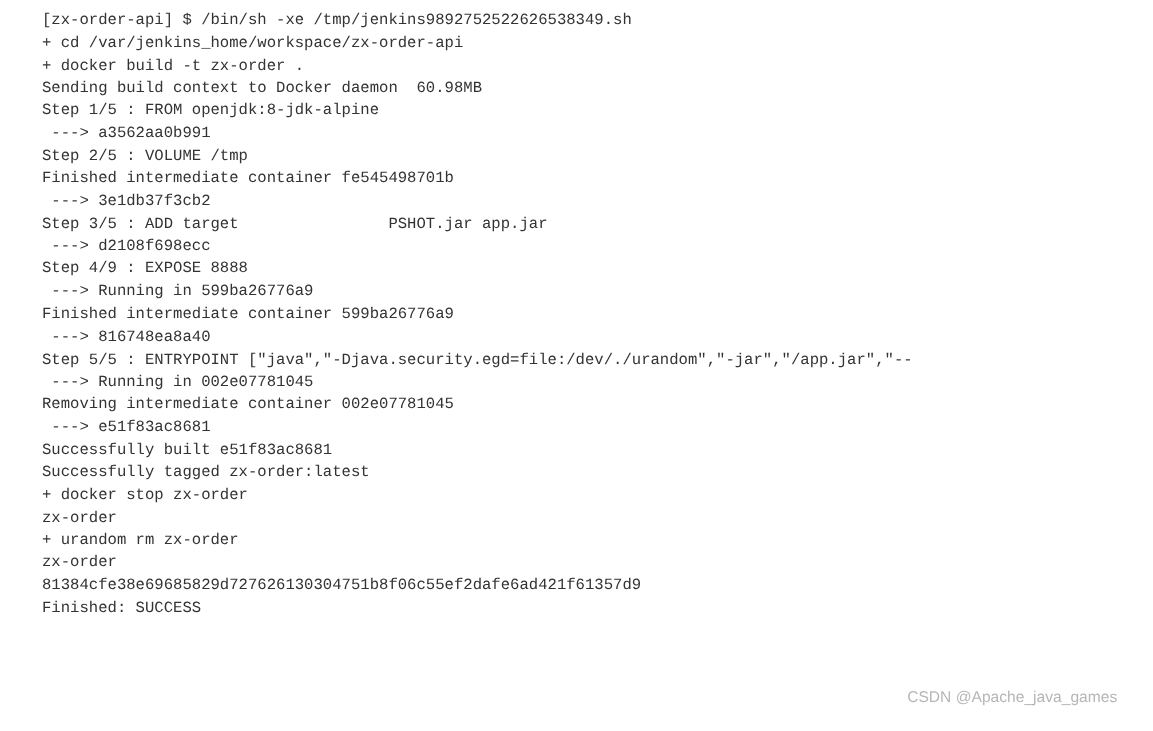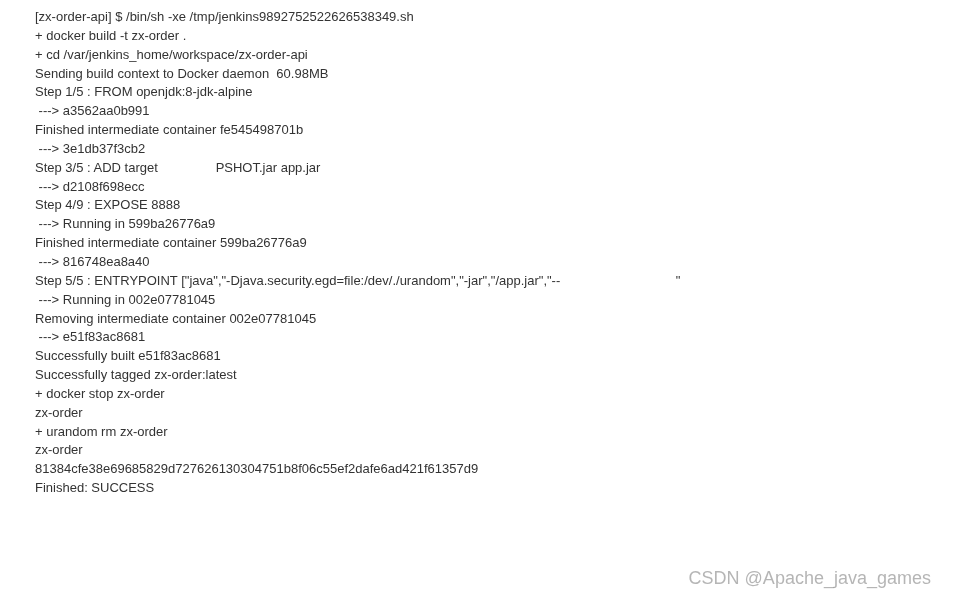--- a/index.html
+++ b/index.html
@@ -14,43 +14,44 @@
       color: #333333;
       padding: 8px 20px 8px 35px;
       line-height: 1.45;
       width: 961px;
       height: 609px;
       position: relative;
       overflow: hidden;
     }
     .console-line {
       white-space: pre;
-      font-family: Liberation Sans, sans-serif;
+      font-family: Liberation Mono, monospace;
     }
     .watermark {
       position: absolute;
       bottom: 18px;
       right: 30px;
       font-family: Arial, sans-serif;
-      font-size: 18px;
+      font-size: 13px;
       color: rgba(120, 120, 120, 0.55);
       pointer-events: none;
     }
   </style>
 </head>
 <body>
 
 <div>
   <div class="console-line">[zx-order-api] $ /bin/sh -xe /tmp/jenkins9892752522626538349.sh</div>
+  <div class="console-line">+ cd /var/jenkins_home/workspace/zx-order-api</div>
   <div class="console-line">+ docker build -t zx-order .</div>
-  <div class="console-line">+ cd /var/jenkins_home/workspace/zx-order-api</div>
   <div class="console-line">Sending build context to Docker daemon  60.98MB</div>
   <div class="console-line"></div>
   <div class="console-line">Step 1/5 : FROM openjdk:8-jdk-alpine</div>
   <div class="console-line"> ---&gt; a3562aa0b991</div>
+  <div class="console-line">Step 2/5 : VOLUME /tmp</div>
   <div class="console-line">Finished intermediate container fe545498701b</div>
   <div class="console-line"> ---&gt; 3e1db37f3cb2</div>
   <div class="console-line">Step 3/5 : ADD target                PSHOT.jar app.jar</div>
   <div class="console-line"> ---&gt; d2108f698ecc</div>
   <div class="console-line">Step 4/9 : EXPOSE 8888</div>
   <div class="console-line"> ---&gt; Running in 599ba26776a9</div>
   <div class="console-line">Finished intermediate container 599ba26776a9</div>
   <div class="console-line"> ---&gt; 816748ea8a40</div>
   <div class="console-line">Step 5/5 : ENTRYPOINT ["java","-Djava.security.egd=file:/dev/./urandom","-jar","/app.jar","--                                "</div>
   <div class="console-line"> ---&gt; Running in 002e07781045</div>

